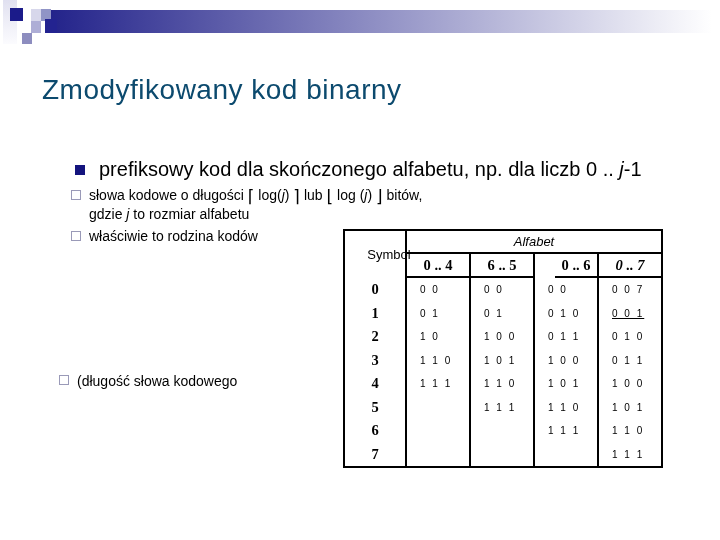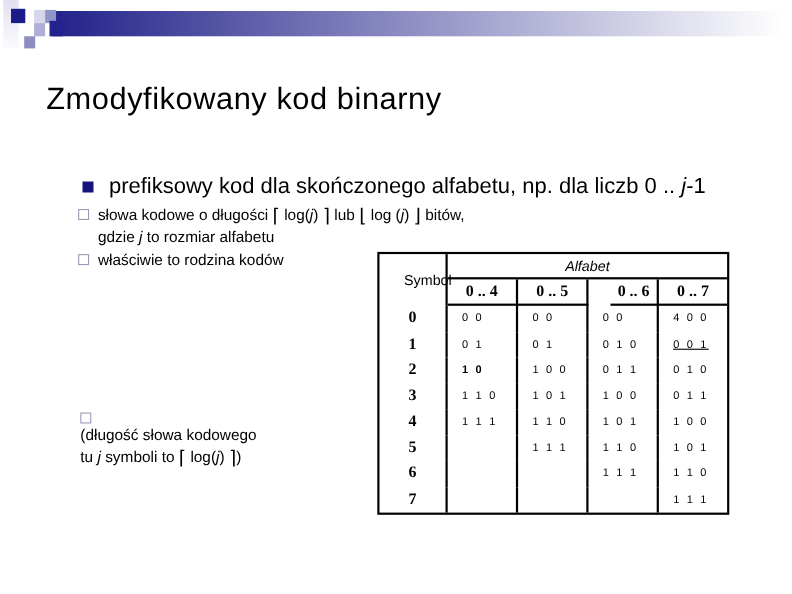--- a/index.html
+++ b/index.html
@@ -14,33 +14,33 @@
   .px{position:absolute;z-index:2;}
   .p1{left:10px;top:8px;width:13px;height:13px;background:#1b1b8a;}
   .p2{left:31px;top:9px;width:10px;height:12px;background:#d7d7eb;}
   .p3{left:41px;top:9px;width:10px;height:12px;background:#9094c6;}
   .p4{left:45px;top:19px;width:12px;height:14px;background:#232390;}
   .p5{left:31px;top:21px;width:10px;height:12px;background:#aeaed6;}
   .p6{left:22px;top:33px;width:10px;height:11px;background:#8d8dbf;}
 
   
   .title{position:absolute;left:42px;top:74px;margin:0;font-size:28px;font-weight:400;
-         letter-spacing:0.5px;color:#000000;}
+         letter-spacing:0.5px;color:#0c4a6e;}
 
   
   .row{position:absolute;display:flex;align-items:flex-start;}
   .sqf{flex:0 0 auto;width:10px;height:10px;background:#14147e;margin-top:6px;margin-right:14px;}
   .sqh{flex:0 0 auto;width:8px;height:8px;background:#fff;border:1.5px solid #9a9ab8;
        margin-top:4px;margin-right:8px;}
   .row p{margin:0;}
   .l1{left:31px;top:159px;width:640px;font-size:20px;line-height:20px;padding-left:44px;}
   .l2{font-size:14px;}
   .s1{left:71px;top:186px;width:420px;line-height:18px;}
   .s2{left:71px;top:227px;width:420px;line-height:18px;}
-  .s3{left:73px;top:371px;width:280px;line-height:20px;flex-direction:column;}
+  .s3{left:59px;top:371px;width:280px;line-height:20px;}
   .line{display:block;}
   .it{font-style:italic;}
   .br{font-family:"DejaVu Sans",sans-serif;font-size:1.22em;line-height:1;vertical-align:-2px;}
 
   
   .tbl{position:absolute;left:343px;top:229px;width:320px;height:239px;box-sizing:border-box;
        border:2px solid #000;background:#fff;display:grid;
        grid-template-columns:62px 64px 64px 64px 1fr;
        grid-template-rows:23px 24px repeat(8,1fr);}
   .c{display:flex;align-items:center;box-sizing:border-box;}
@@ -86,43 +86,42 @@
     <p>
       <span class="line"><span>słowa kodowe o długości </span><span class="br">⌈</span><span> log(</span><span class="it">j</span><span>) </span><span class="br">⌉</span><span> lub </span><span class="br">⌊</span><span> log (</span><span class="it">j</span><span>) </span><span class="br">⌋</span><span> bitów,</span></span>
       <span class="line"><span>gdzie </span><span class="it">j</span><span> to rozmiar alfabetu</span></span>
     </p>
   </div>
 
   <div class="row l2 s3">
     <span class="sqh"></span>
     <p>
       <span class="line"><span>(długość słowa kodowego</span></span>
-      <span class="line"><span>tu </span><span class="it">j</span><span> symboli to </span><span class="br">⌈</span><span> log(</span><span class="it">j</span><span>) </span><span class="br">⌉</span><span>)</span></span>
     </p>
   </div>
 
   <div class="tbl">
       <div class="c symhead center vr" style="grid-area: 1 / 1 / 3; padding-left: 28px;">Symbol</div>
       <div class="c grouphead center" style="grid-area: 1 / 2 / auto / 6; font-style: italic;">Alfabet</div>
       <div class="c colhead center vr" style="grid-area: 2 / 2;">0 .. 4</div>
-      <div class="c colhead center vr" style="grid-area: 2 / 3;">0 .. 5</div>
+      <div class="c colhead center vr" style="grid-area: 2 / 3;">6 .. 5</div>
       <div class="c colhead center vr" style="grid-area: 2 / 4; margin-left: 20px;">0 .. 6</div>
-      <div class="c colhead center" style="grid-area: 2 / 5;">0 .. 7</div>
+      <div class="c colhead center" style="grid-area: 2 / 5; font-style: italic;">0 .. 7</div>
       <div class="c symcell center vr" style="grid-area: 3 / 1;">0</div>
       <div class="c codecell vr" style="grid-area: 3 / 2;">0 0</div>
       <div class="c codecell vr" style="grid-area: 3 / 3;">0 0</div>
       <div class="c codecell vr" style="grid-area: 3 / 4;">0 0</div>
-      <div class="c codecell" style="grid-area: 3 / 5;">4 0 0</div>
+      <div class="c codecell" style="grid-area: 3 / 5;">0 0 7</div>
       <div class="c symcell center vr" style="grid-area: 4 / 1;">1</div>
       <div class="c codecell vr" style="grid-area: 4 / 2;">0 1</div>
       <div class="c codecell vr" style="grid-area: 4 / 3;">0 1</div>
       <div class="c codecell vr" style="grid-area: 4 / 4;">0 1 0</div>
       <div class="c codecell" style="grid-area: 4 / 5; text-decoration: underline;">0 0 1</div>
       <div class="c symcell center vr" style="grid-area: 5 / 1;">2</div>
-      <div class="c codecell vr" style="grid-area: 5 / 2; font-weight: bold;">1 0</div>
+      <div class="c codecell vr" style="grid-area: 5 / 2;">1 0</div>
       <div class="c codecell vr" style="grid-area: 5 / 3;">1 0 0</div>
       <div class="c codecell vr" style="grid-area: 5 / 4;">0 1 1</div>
       <div class="c codecell" style="grid-area: 5 / 5;">0 1 0</div>
       <div class="c symcell center vr" style="grid-area: 6 / 1;">3</div>
       <div class="c codecell vr" style="grid-area: 6 / 2;">1 1 0</div>
       <div class="c codecell vr" style="grid-area: 6 / 3;">1 0 1</div>
       <div class="c codecell vr" style="grid-area: 6 / 4;">1 0 0</div>
       <div class="c codecell" style="grid-area: 6 / 5;">0 1 1</div>
       <div class="c symcell center vr" style="grid-area: 7 / 1;">4</div>
       <div class="c codecell vr" style="grid-area: 7 / 2;">1 1 1</div>

